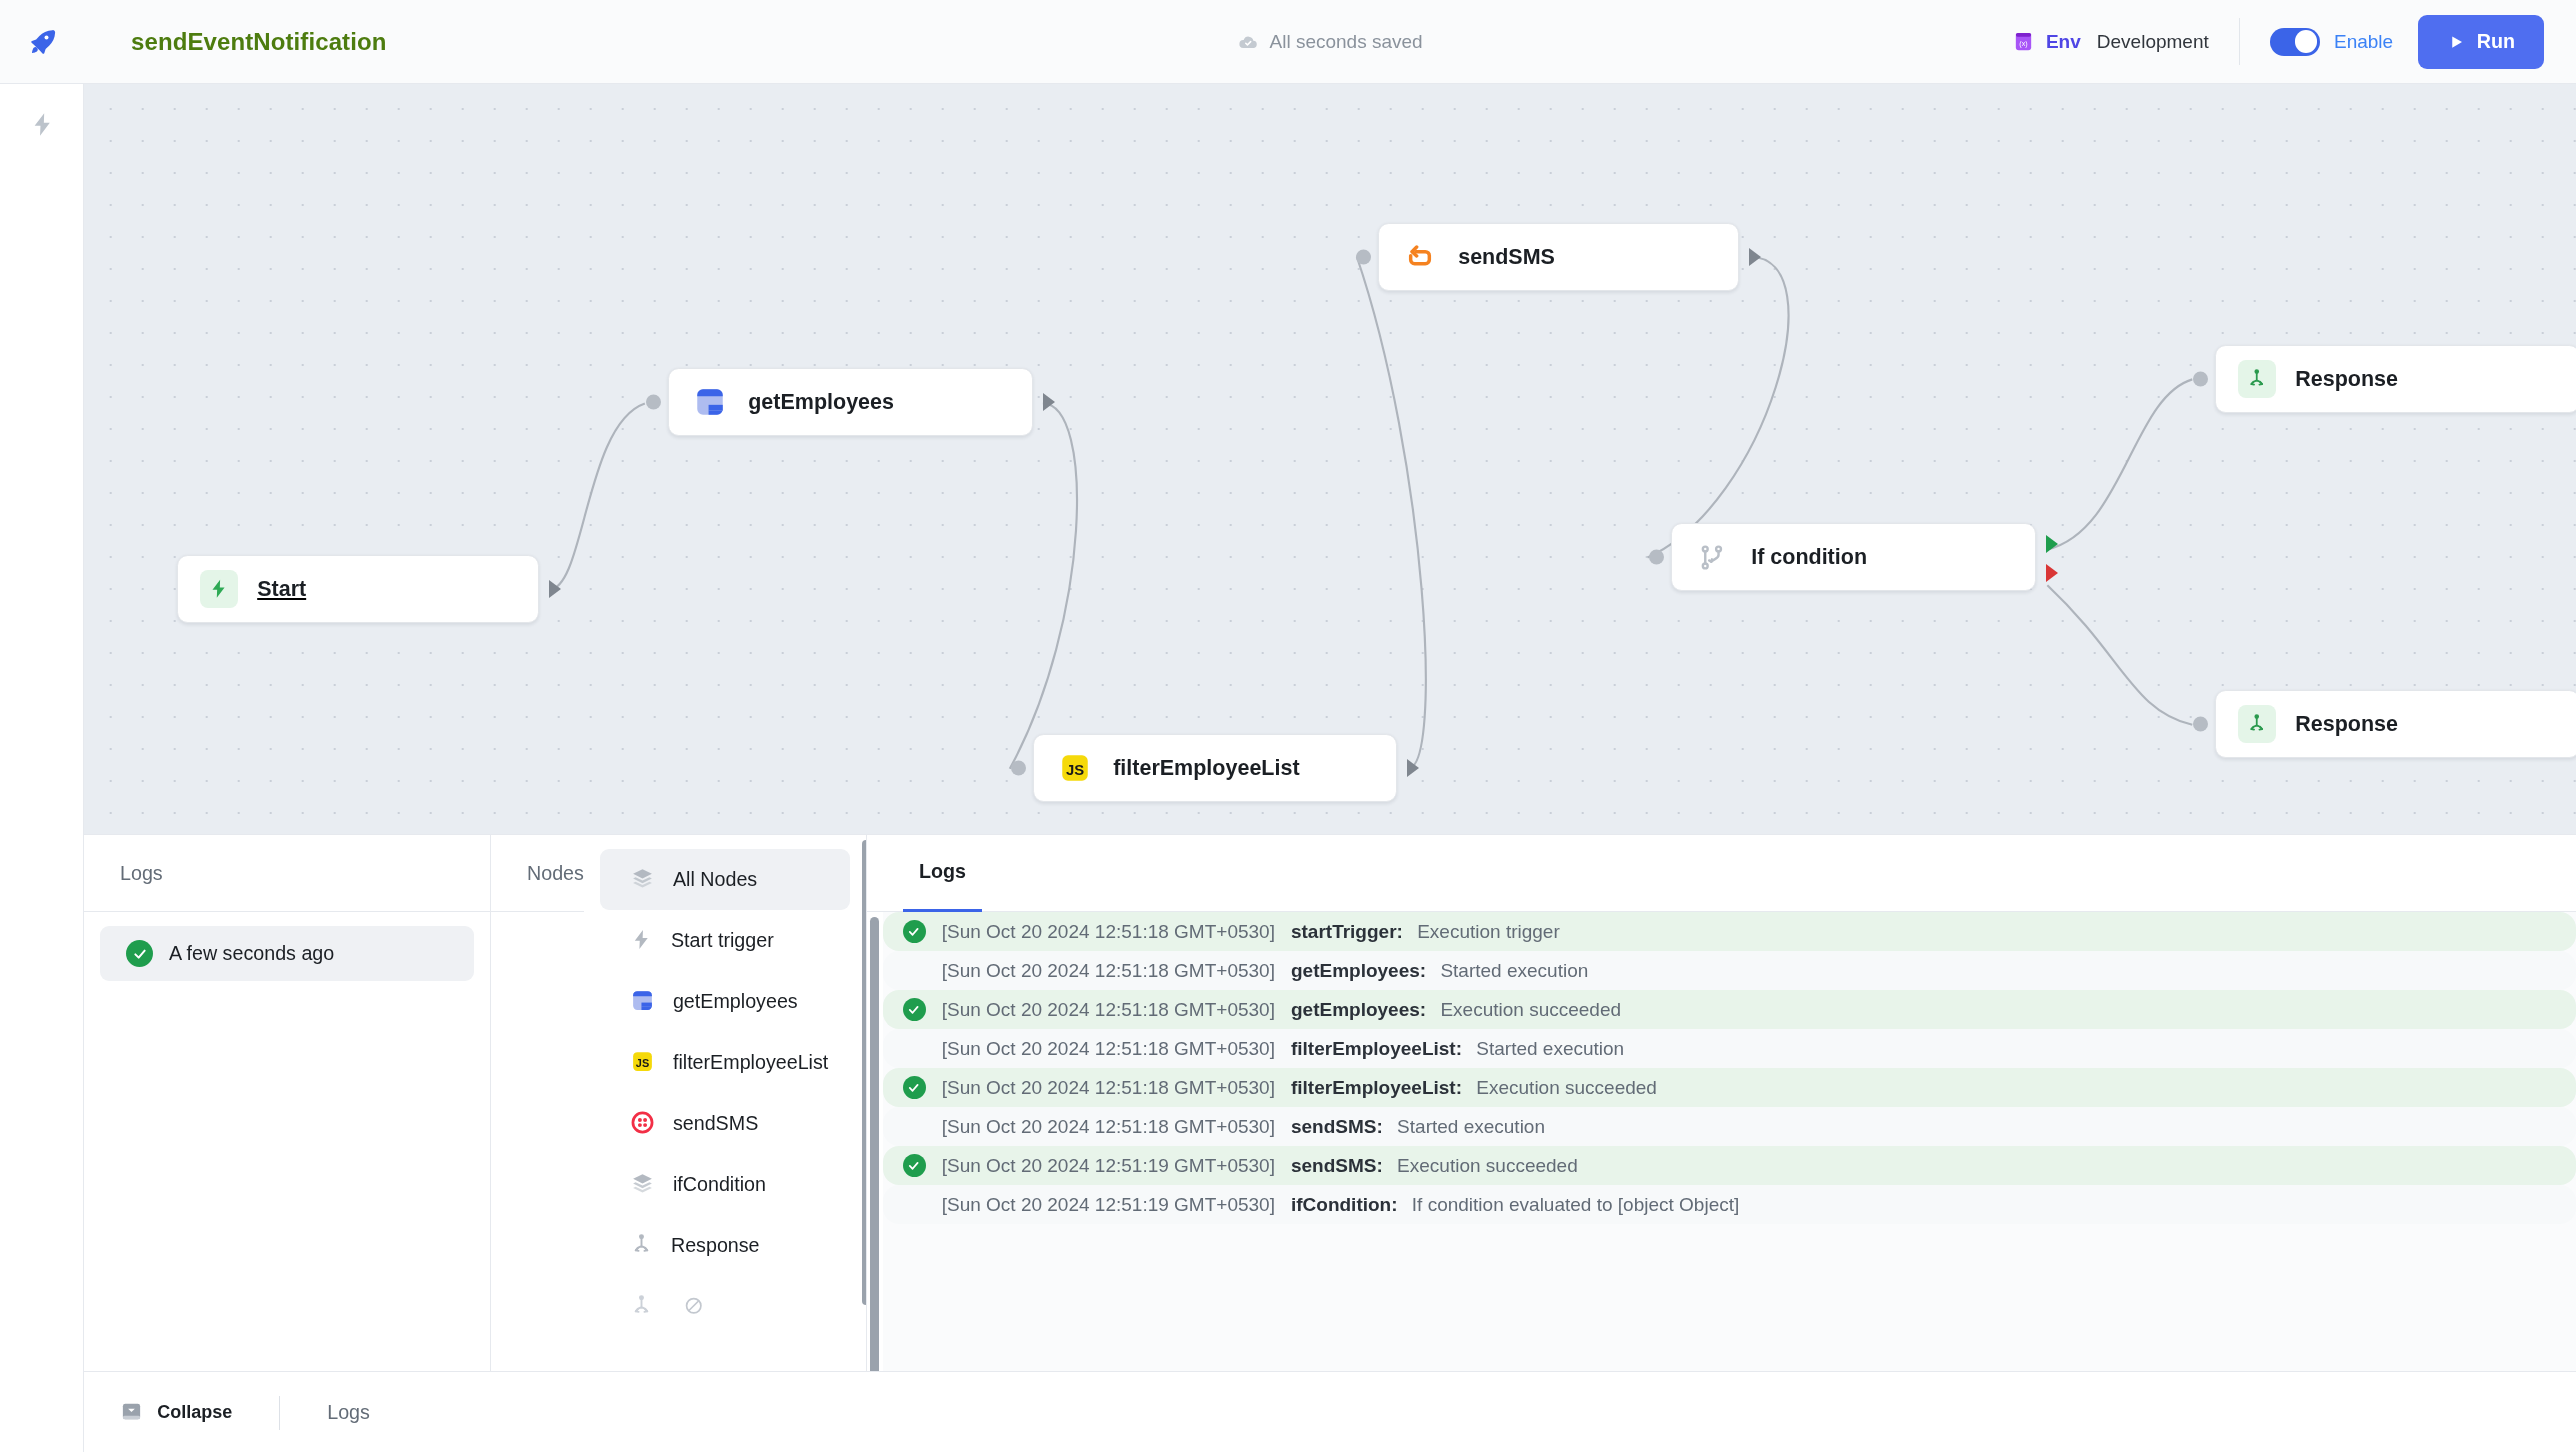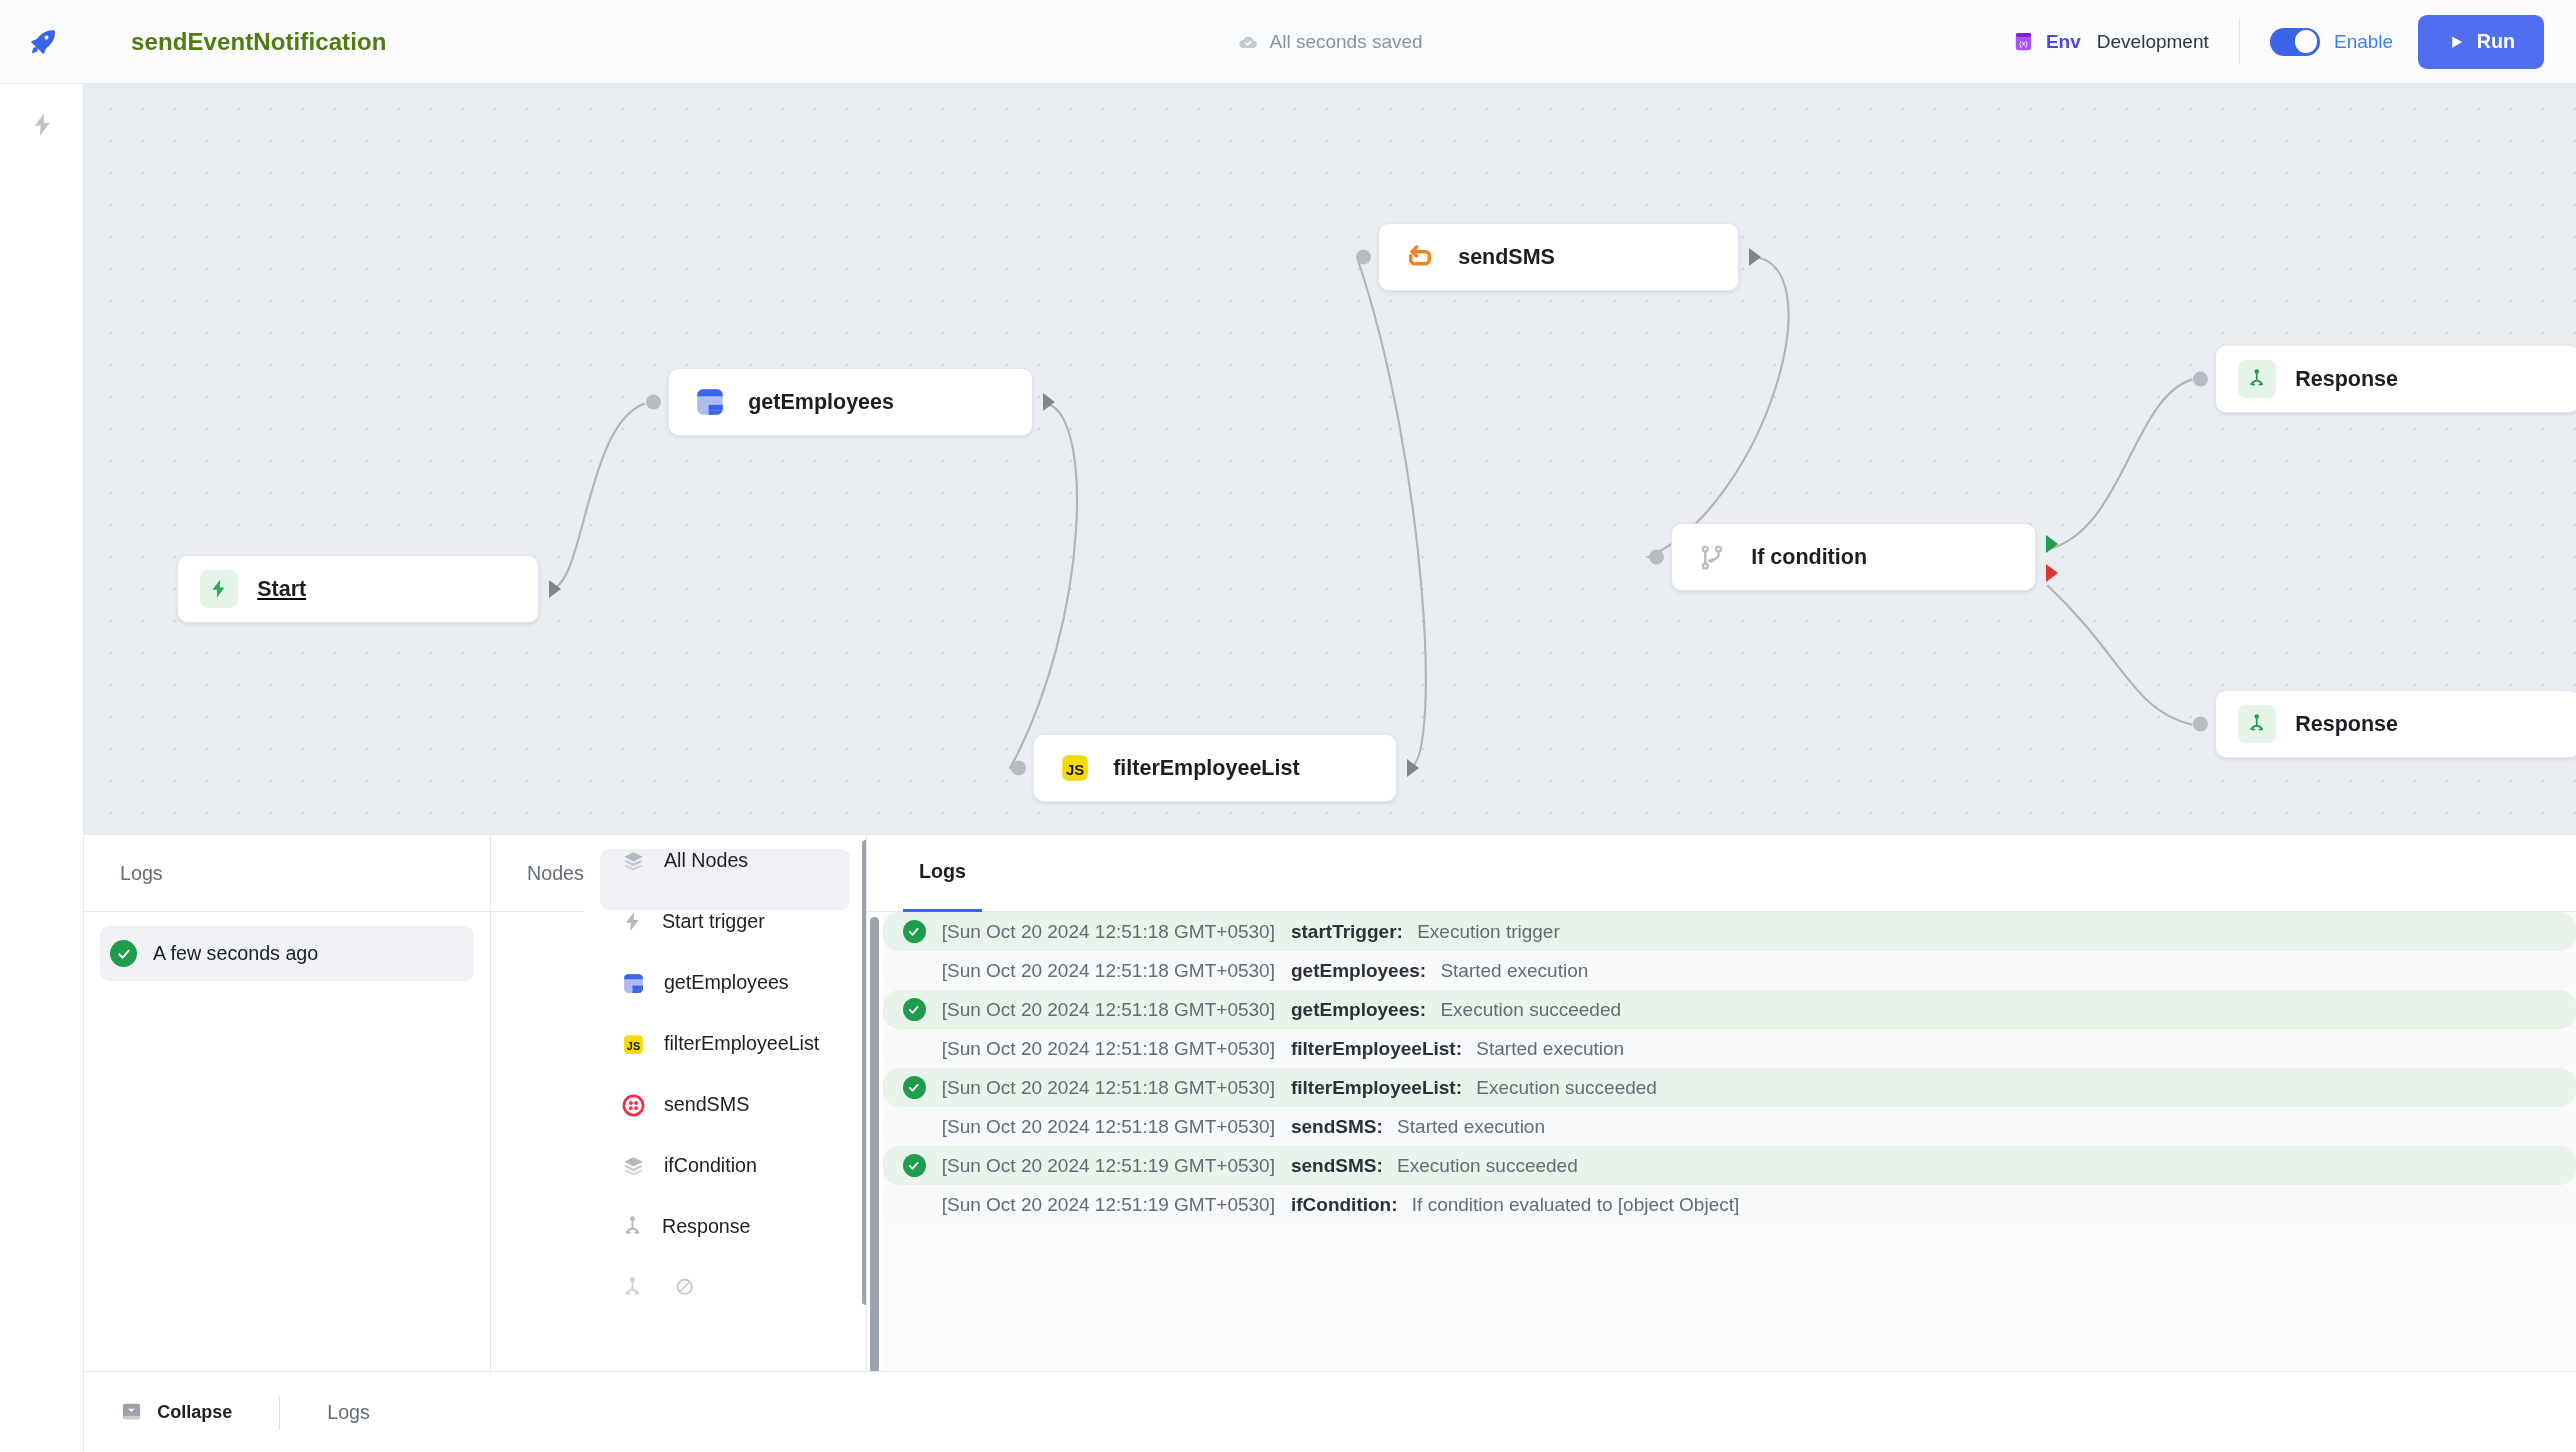--- a/index.html
+++ b/index.html
@@ -135,29 +135,29 @@
     font-size: 19.7px; color: #1b1f24; font-weight: bold;
     border-bottom: 3.6px solid #3b64e8;
     cursor: pointer;
   }
 
   .p-body { flex: 1; overflow: hidden; position: relative; }
 
   .run-row {
     margin: 14.3px 16px 0 16px; height: 55px;
     display: flex; align-items: center; gap: 16px;
-    background: #eff1f4; border-radius: 9px; padding-left: 10px;
+    background: #eff1f4; border-radius: 9px; padding-left: 26px;
     cursor: pointer;
   }
   .run-row-label { font-size: 19.7px; color: #1b1f24; }
 
   .nodes-list { padding: 14.3px 16px 0 16px; }
   .node-item {
-    height: 61px; display: flex; gap: 18px;
-    border-radius: 9px; padding-left: 21px; cursor: pointer;
+    height: 61px; display: flex; align-items: center; gap: 18px;
+    border-radius: 9px; padding-left: 30px; cursor: pointer;
   }
   .node-item.sel { background: #eff1f4; }
   .node-item-label { font-size: 19.7px; color: #1b1f24; }
 
   .v-scroll {
     position: absolute; right: -3.6px; top: 5.4px;
     width: 8px; height: 465px; border-radius: 5.4px; background: #9aa2ac;
   }
 
   .log-scrollrail {

